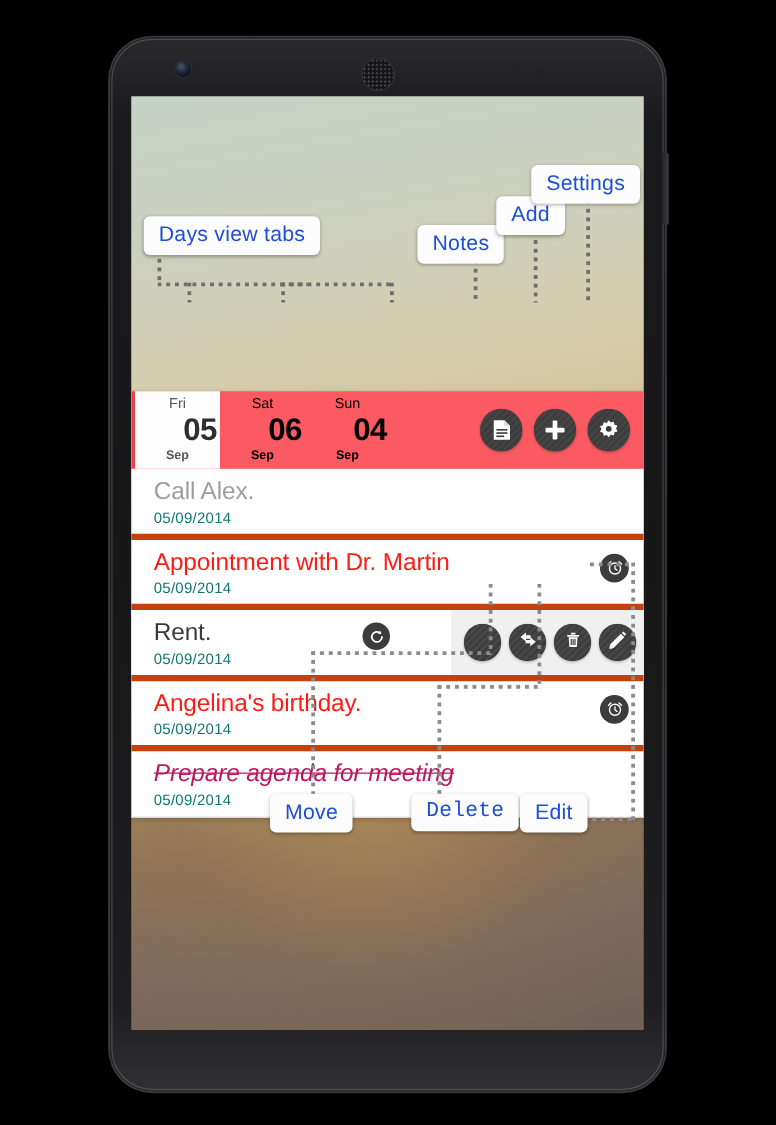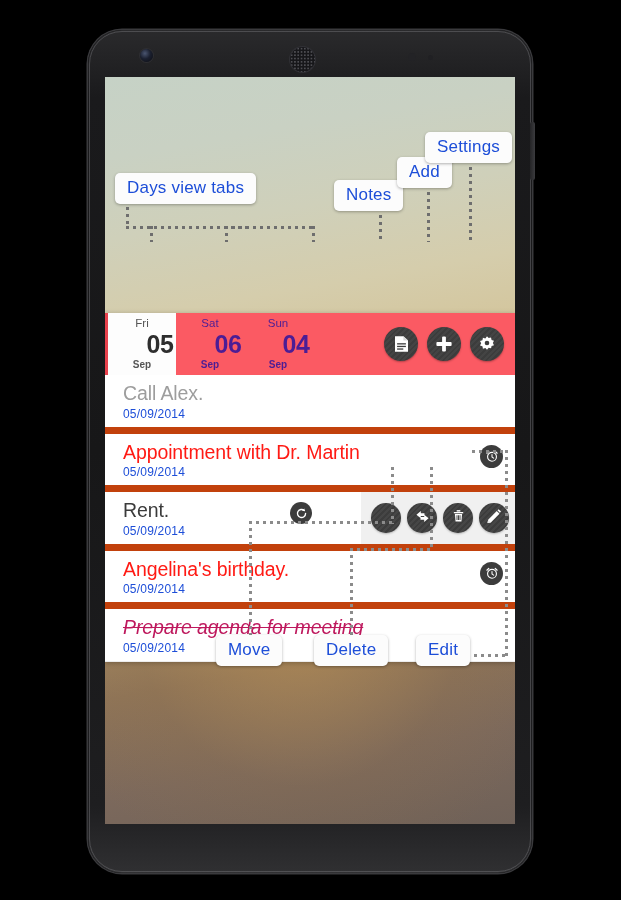--- a/index.html
+++ b/index.html
@@ -72,21 +72,21 @@
   }
 
   
   #appbar{
     display:flex;align-items:stretch;height:62px;
     background:#fb5a63;position:relative;
   }
   .daytab{
     width:68px;flex:0 0 68px;
     display:flex;flex-direction:column;align-items:center;justify-content:center;
-    color:#4c1d95;line-height:1;position:relative;
+    color:#000000;line-height:1;position:relative;
   }
   .daytab .dow{font-size:11.5px;margin-bottom:2px;font-weight:400;text-align:center;}
   .daytab .dnum{font-size:25px;font-weight:700;letter-spacing:-.5px;margin-left:36px;}
   .daytab .mon{font-size:10px;margin-top:3px;font-weight:700;}
   .daytab.active{background:#fdfdfd;color:#3a3a3a;border-left:3px solid #e8414c;}
   .daytab.active .dow{color:#555;font-weight:400;}
   .daytab.active .dnum{color:#2e2e2e;}
   .daytab.active .mon{color:#555;}
 
   #appbar-spacer{flex:1 1 auto;}
@@ -98,26 +98,26 @@
     display:flex;align-items:center;justify-content:center;
     box-shadow:0 1px 2px rgba(0,0,0,.3);
   }
   .cbtn svg{display:block;}
 
   
   #tasklist{background:#fff;}
   .trow{
     position:relative;
     padding:7px 12px 6px 18px;
-    border-bottom:7px solid #c2410c;
+    border-bottom:5px solid #c2410c;
     min-height:44px;box-sizing:border-box;
   }
   .trow:last-child{border-bottom:1px solid #ececec;}
   .ttitle{font-size:19.5px;line-height:1.16;letter-spacing:-.1px;white-space:nowrap;}
-  .tdate{font-size:12px;color:#1d4ed8;margin-top:2px;letter-spacing:.2px;}
+  .tdate{font-size:12px;color:#0f766e;margin-top:2px;letter-spacing:.2px;}
   .ttitle.t-muted{color:#9d9d9d;font-weight:400;}
   .ttitle.t-red{color:#ff1a14;font-weight:400;}
   .ttitle.t-dark{color:#3b3b3b;font-weight:400;}
   .ttitle.t-done{color:#be185d;font-style:italic;text-decoration:line-through;}
 
   .row-badge{
     position:absolute;right:12px;top:11px;
     width:23px;height:23px;border-radius:50%;background:#3c3c3c;
     display:flex;align-items:center;justify-content:center;
   }
@@ -200,21 +200,21 @@
 
     <div class="lead h light" style="left:367px; top:373px; width:36px;"></div>
     <div class="lead v light" style="left:400px; top:373px; height:206px;"></div>
     <div class="lead h light" style="left:355px; top:577px; width:48px;"></div>
 
     <div class="callout" style="left:10px;  top:96px;">Days view tabs</div>
     <div class="callout" style="left:229px; top:103px;">Notes</div>
     <div class="callout" style="left:292px; top:80px;">Add</div>
     <div class="callout" style="left:320px; top:55px;">Settings</div>
     <div class="callout" style="left:111px; top:558px;">Move</div>
-    <div class="callout" style="left:209px; top:558px;">Delete</div>
+    <div class="callout" style="left:224px; top:558px;font-family:Liberation Mono, monospace;">Delete</div>
     <div class="callout" style="left:311px; top:558px;">Edit</div>
 
     <div id="app">
 
       <div id="appbar">
 
         <div class="daytab active">
           <span class="dow">Fri</span>
           <span class="dnum">05</span>
           <span class="mon">Sep</span>

